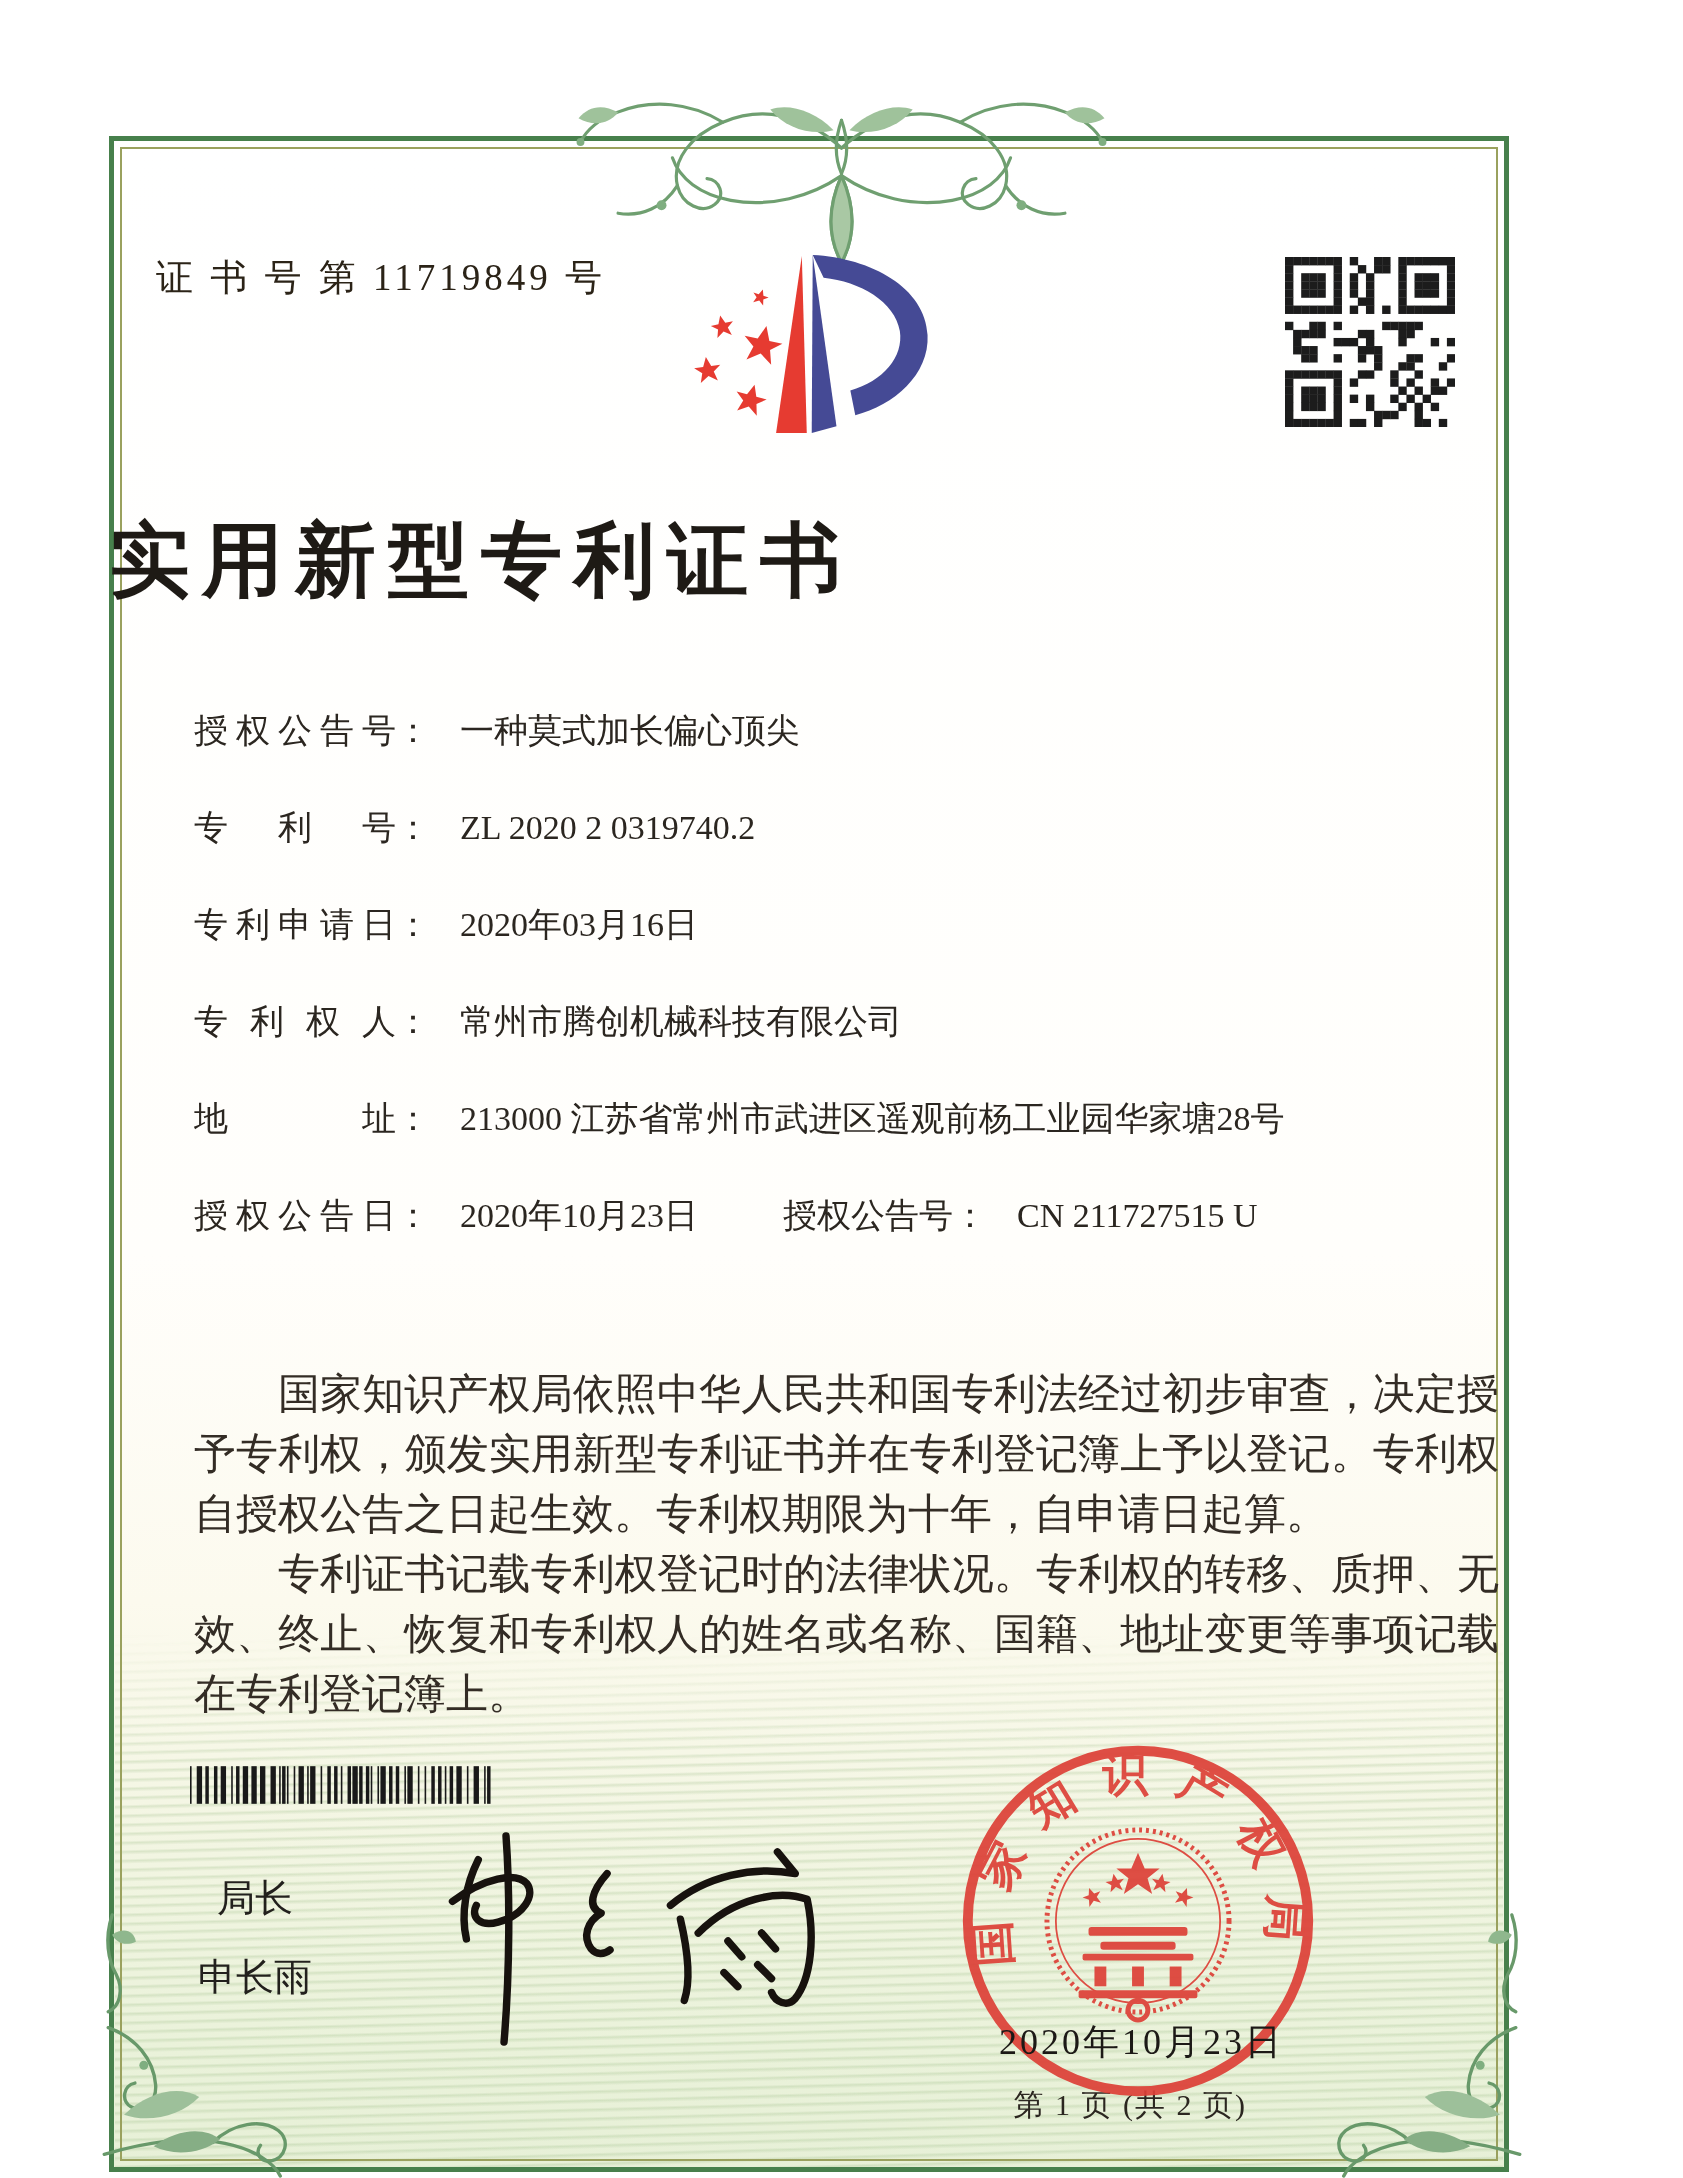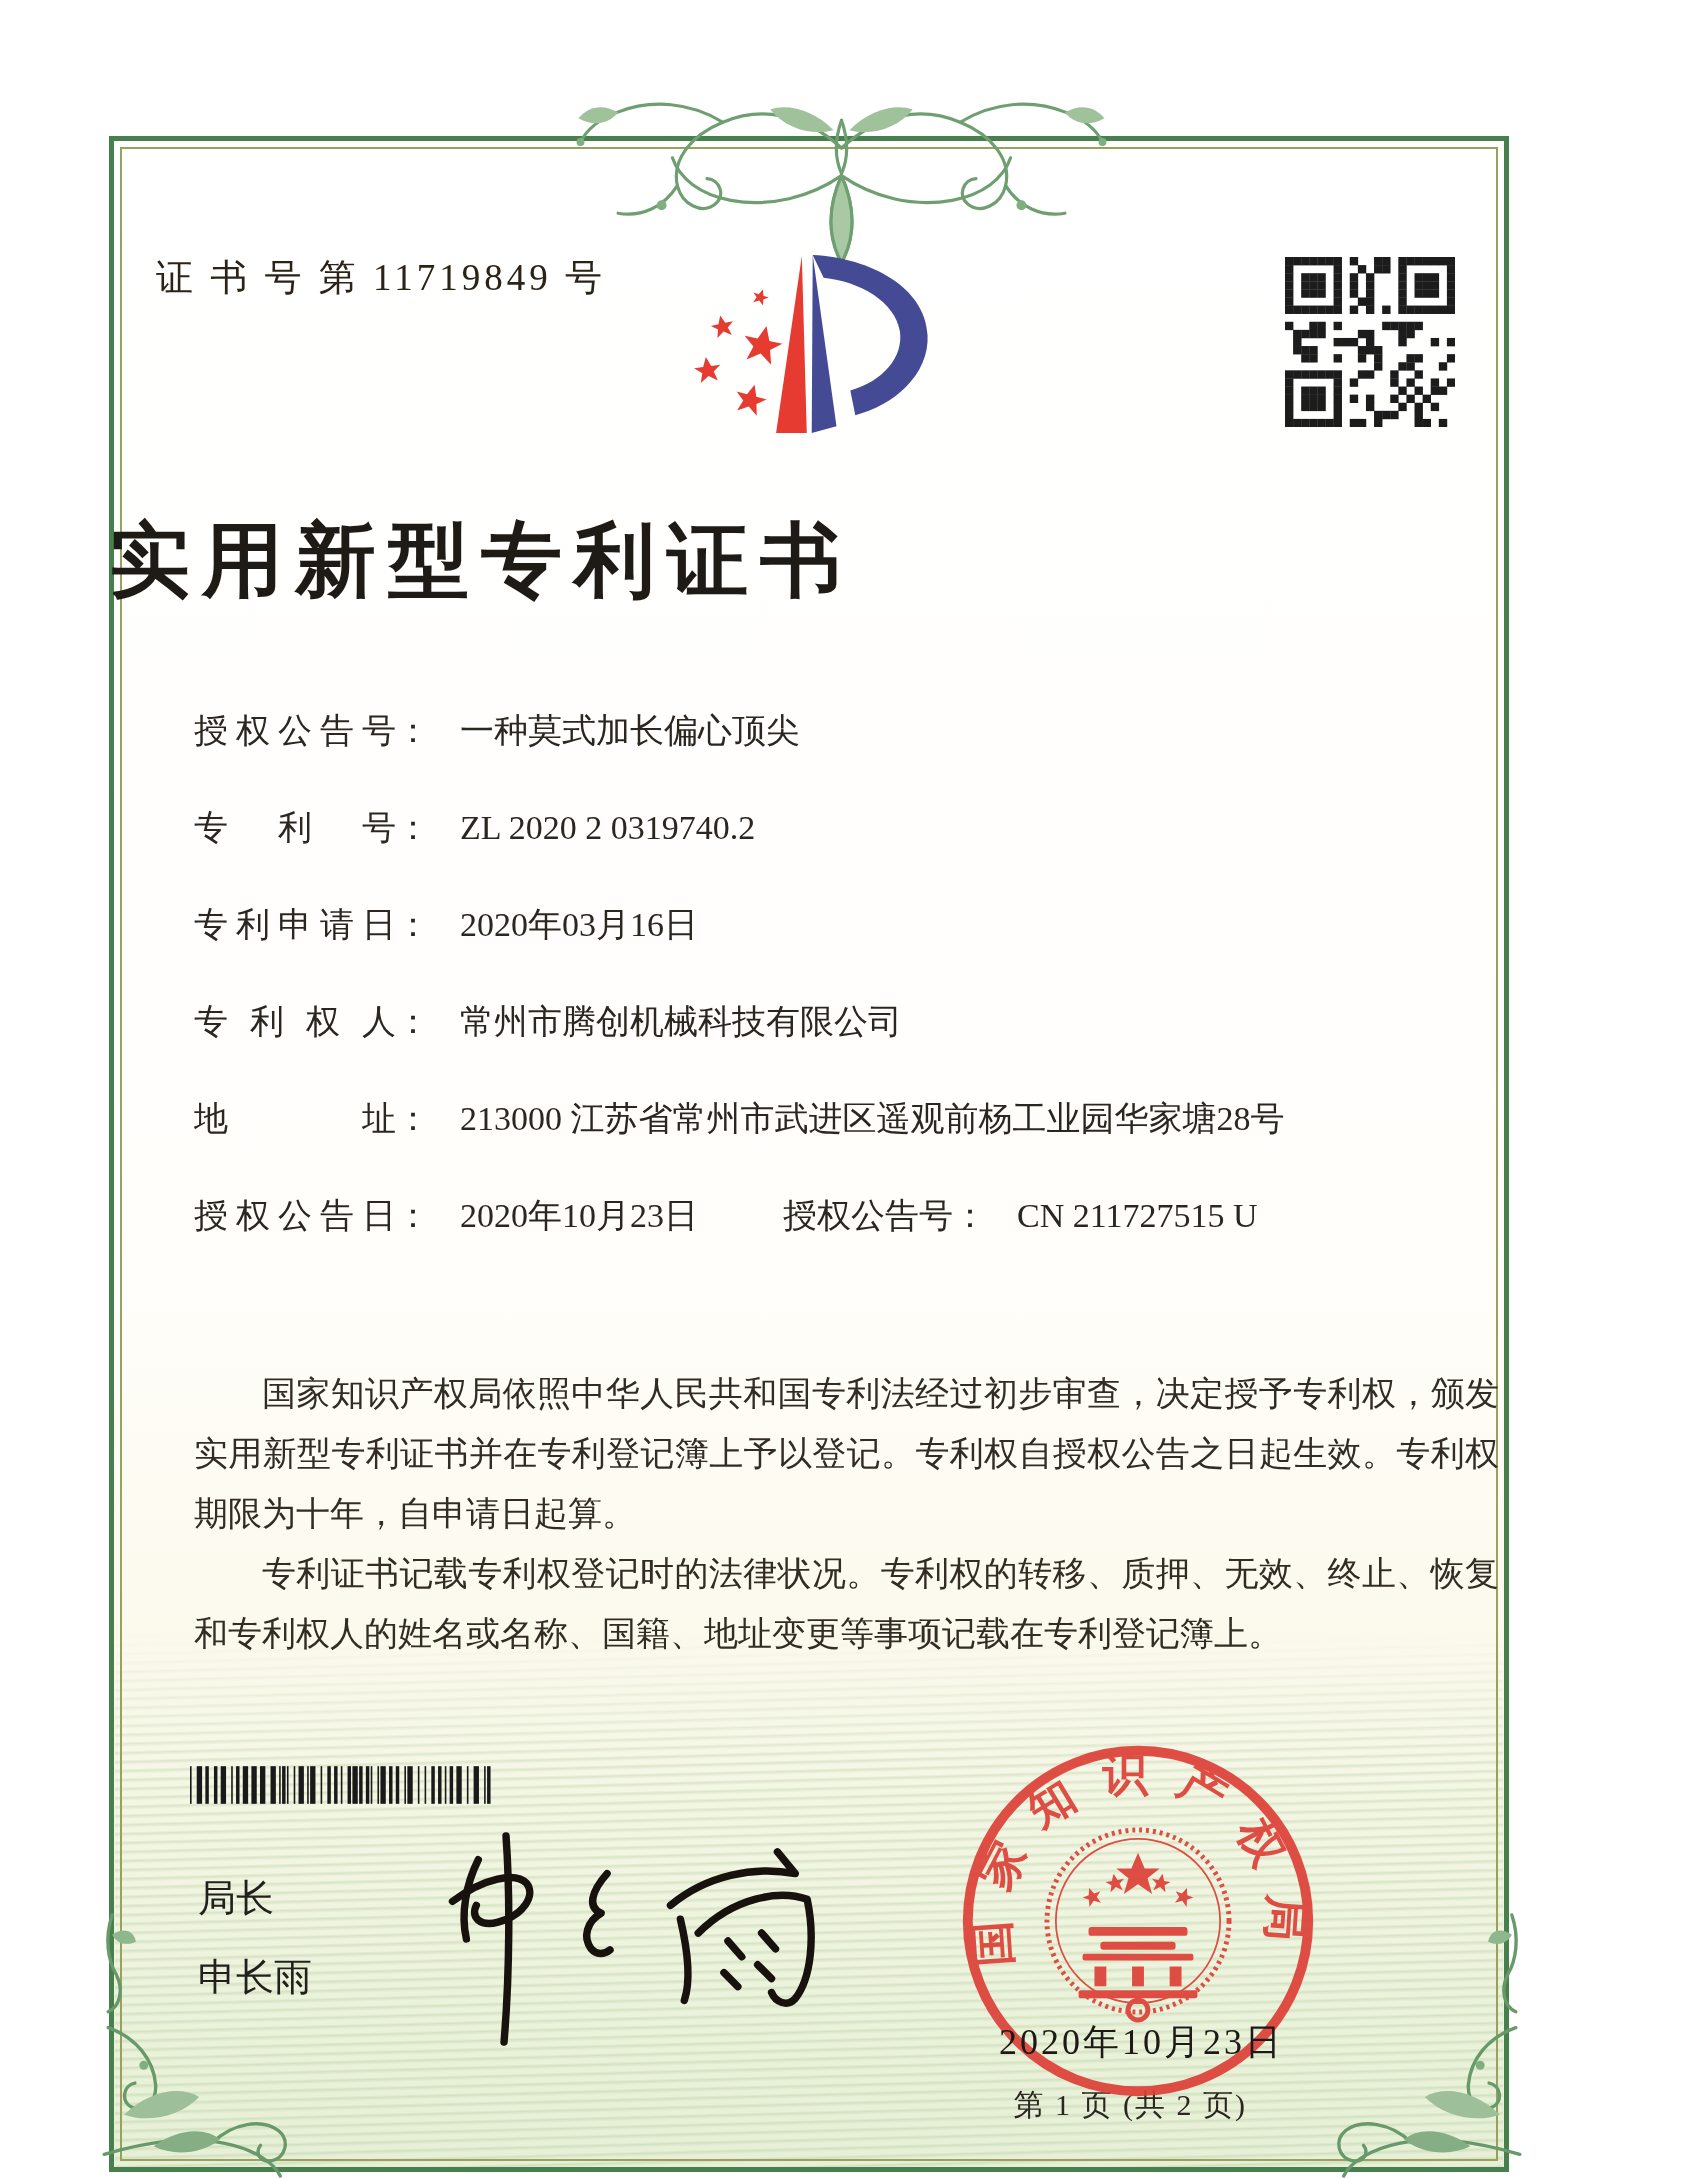--- a/index.html
+++ b/index.html
@@ -26,27 +26,27 @@
     letter-spacing:12px;color:#1e1a15;}
 
   .fields{left:194px;top:705px;width:1317px;font-size:34px;color:#2b2620;}
   .f-row{line-height:51px;margin-bottom:46px;white-space:nowrap;}
   .f-label{display:inline-block;width:202px;text-align:justify;text-align-last:justify;
     -moz-text-align-last:justify;text-justify:inter-character;vertical-align:bottom;}
   .f-colon{display:inline-block;}
   .f-value{margin-left:30px;}
   .f-label2{margin-left:85px;}
 
-  .body-text{left:194px;top:1364px;width:1305px;font-size:34px;line-height:60px;
+  .body-text{left:194px;top:1364px;width:1305px;font-size:42px;line-height:60px;
     text-align:justify;color:#332c25;}
   .body-text p{margin:0;text-indent:2em;}
 
   .commissioner{left:198px;top:1873px;font-family:"Liberation Sans",sans-serif;
     font-size:38px;color:#22201d;}
-  .commissioner div{margin-bottom:28px;}
+  .commissioner div{margin-bottom:28px;text-align:center;}
 
   .seal-date{left:978px;top:2018px;width:327px;text-align:center;font-size:36px;
     letter-spacing:3px;color:#1c1916;z-index:6;}
 
   .footer{left:257px;top:2085px;width:990px;text-align:right;font-size:30px;
     letter-spacing:2px;color:#2b2620;}
 
   .seal-svg{opacity:.92;z-index:5;}
   svg{display:block;}
 </style>

